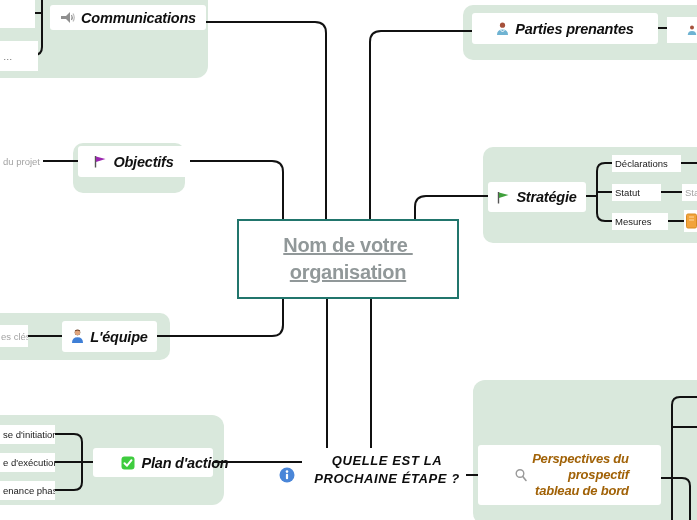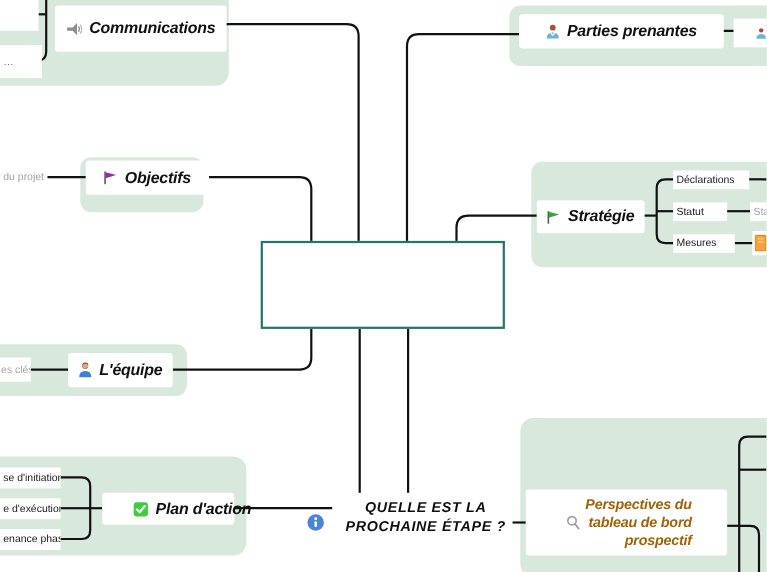--- a/index.html
+++ b/index.html
@@ -104,21 +104,21 @@
   <path d="M697 397 H680 Q672 397 672 405 V520"></path>
   <path d="M672 427 H697"></path>
   <path d="M672 478 H682 Q690 478 690 486 V520"></path>
 </svg>
 
 <div class="small-node" style="left:0;top:0;width:35px;height:28px;"></div>
 <div class="small-node" style="left:0;top:41px;width:38px;height:30px;">
     <span style="color:#6a6a6a;">…</span>
   </div>
 
-<div class="node" style="left:50px;top:5px;width:156px;height:42px;">
+<div class="node" style="left:50px;top:5px;width:156px;height:25px;">
   <span class="icon">
     <svg width="15" height="13" viewBox="0 0 15 13">
         <path d="M1 5 L6 5 L10 1 L10 12 L6 8 L1 8 Z" fill="#8f8f8f"></path>
         <path d="M11.5 4 Q13 6.5 11.5 9" stroke="#8f8f8f" stroke-width="1.2" fill="none"></path>
         <path d="M13 2.5 Q15.5 6.5 13 10.5" stroke="#b9b9b9" stroke-width="1.2" fill="none"></path>
       </svg>
   </span>
   <span class="main-label">Communications</span>
 </div>
 
@@ -150,20 +150,22 @@
         <path d="M2 1.5 L11.5 4 L2 7 Z" fill="#9b27af"></path>
       </svg>
   </span>
   <span class="main-label">Objectifs</span>
 </div>
 <div class="small-node ghost" style="left:0;top:150px;width:43px;height:22px;">
   <span>du projet</span>
 </div>
 
 <div class="central">
+  <span>Nom de votre&nbsp;</span>
+  <span>organisation</span>
 </div>
 
 <div class="node" style="left:488px;top:182px;width:98px;height:30px;">
   <span class="icon">
     <svg width="13" height="13" viewBox="0 0 13 13">
         <path d="M1.5 1 V12.5" stroke="#555" stroke-width="1.4"></path>
         <path d="M2 1.5 L11.5 4 L2 7 Z" fill="#3fa03c"></path>
       </svg>
   </span>
   <span class="main-label">Stratégie</span>
@@ -237,16 +239,16 @@
 
 <div class="persp">
   <span class="icon">
     <svg width="14" height="14" viewBox="0 0 14 14">
         <circle cx="6" cy="5.5" r="3.8" stroke="#9a9a9a" stroke-width="1.4" fill="none"></circle>
         <path d="M8.8 8.5 L12 12.5" stroke="#9a9a9a" stroke-width="1.6" stroke-linecap="round"></path>
       </svg>
   </span>
   <span class="txt">
     <span style="display:block;">Perspectives du</span>
+    <span style="display:block;">prospectif</span>
     <span style="display:block;">tableau de bord</span>
-    <span style="display:block;">prospectif</span>
   </span>
 </div>
 
 </body></html>

